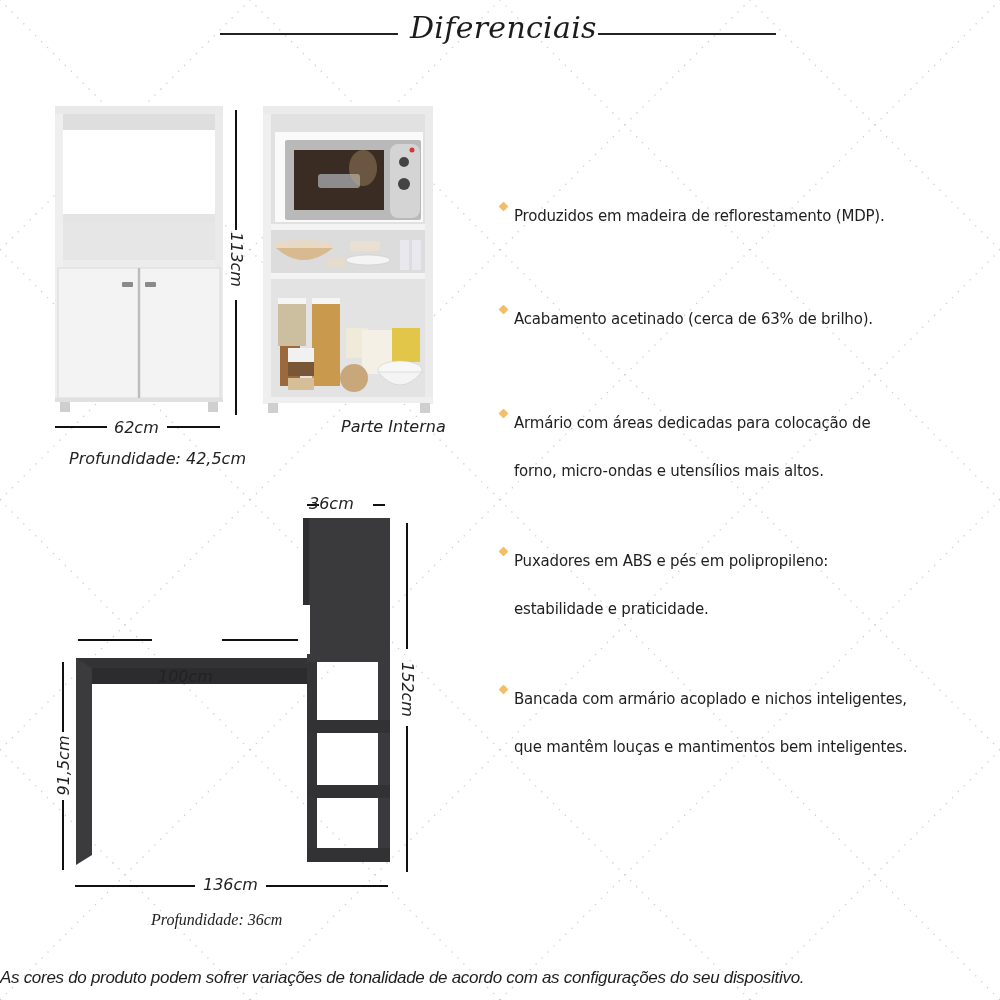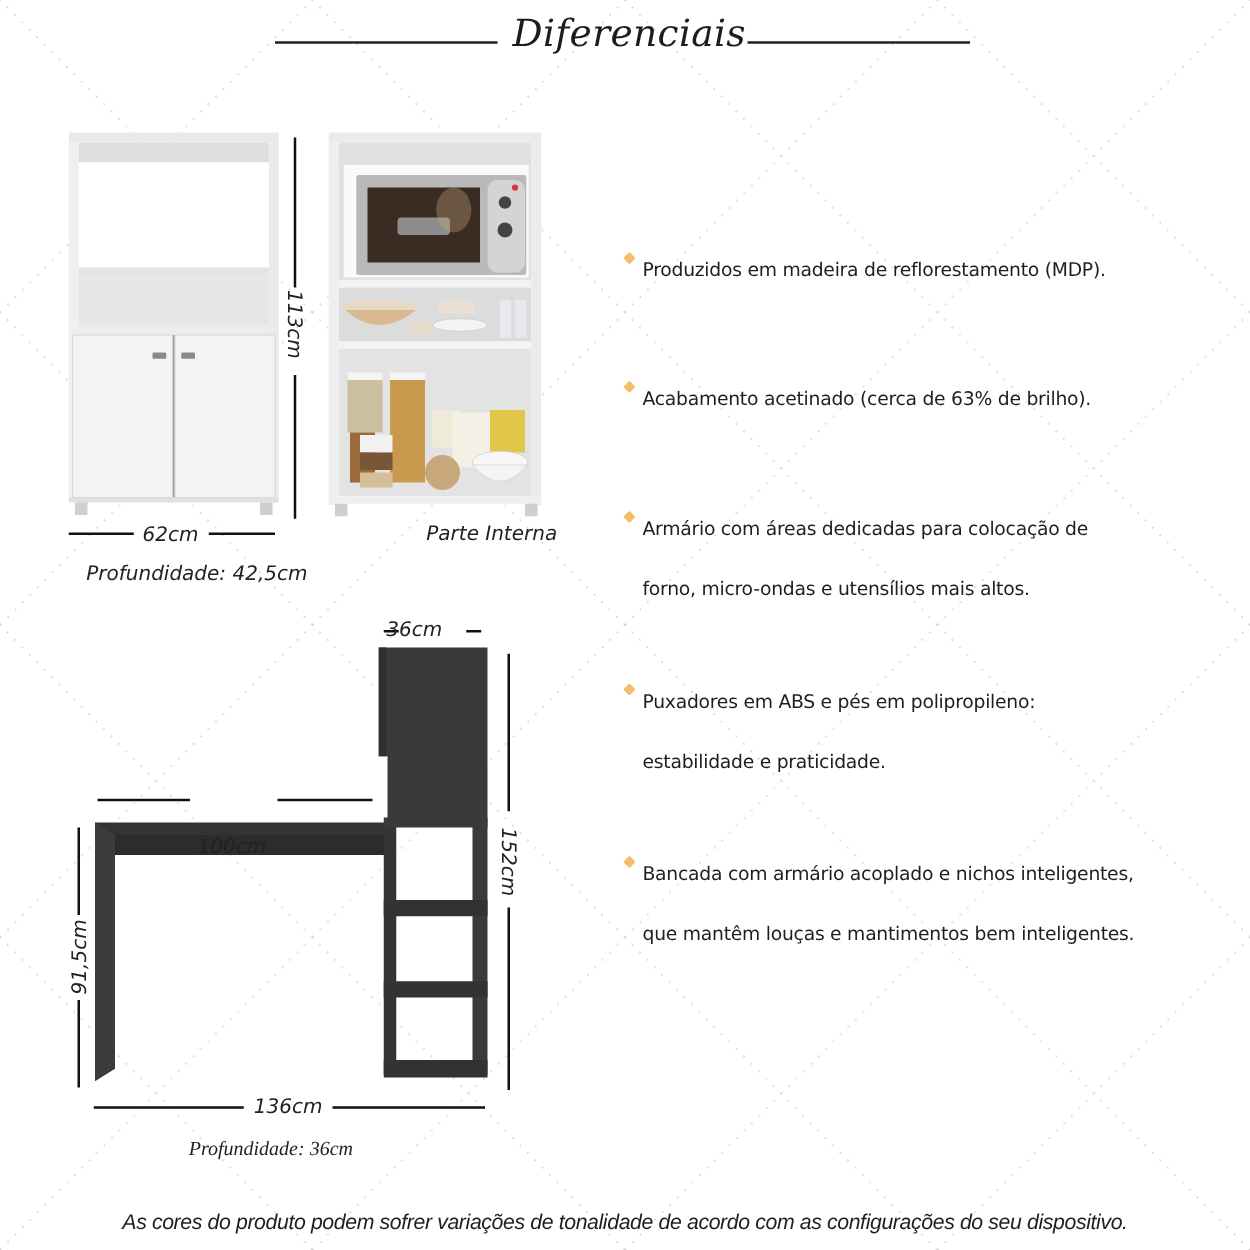--- a/index.html
+++ b/index.html
@@ -35,21 +35,21 @@
       position: absolute; left: 2px; top: 11px; width: 7px; height: 7px;
       background: #f2b75a; transform: rotate(45deg); border-radius: 1px;
       opacity: 0.9;
     }
     .feature-text {
       position: absolute; left: 16px; width: 400px;
       font-family: "DejaVu Sans", sans-serif; font-size: 15px; line-height: 48px;
       color: #1e1e1e; letter-spacing: -0.2px;
     }
     .footer {
-      left: 0; top: 968px; width: 1000px; text-align: center;
+      left: 0; top: 968px; width: 1000px; text-align: left;
       font-family: "Liberation Sans", sans-serif; font-style: italic;
       font-size: 17px; color: #1e1e1e; letter-spacing: -0.3px;
     }
   </style>
 </head>
 <body>
 
 <svg class="abs" style="left:0;top:0;" width="1000" height="1000">
   <defs>
     <pattern id="lat" width="250" height="250" patternUnits="userSpaceOnUse">

